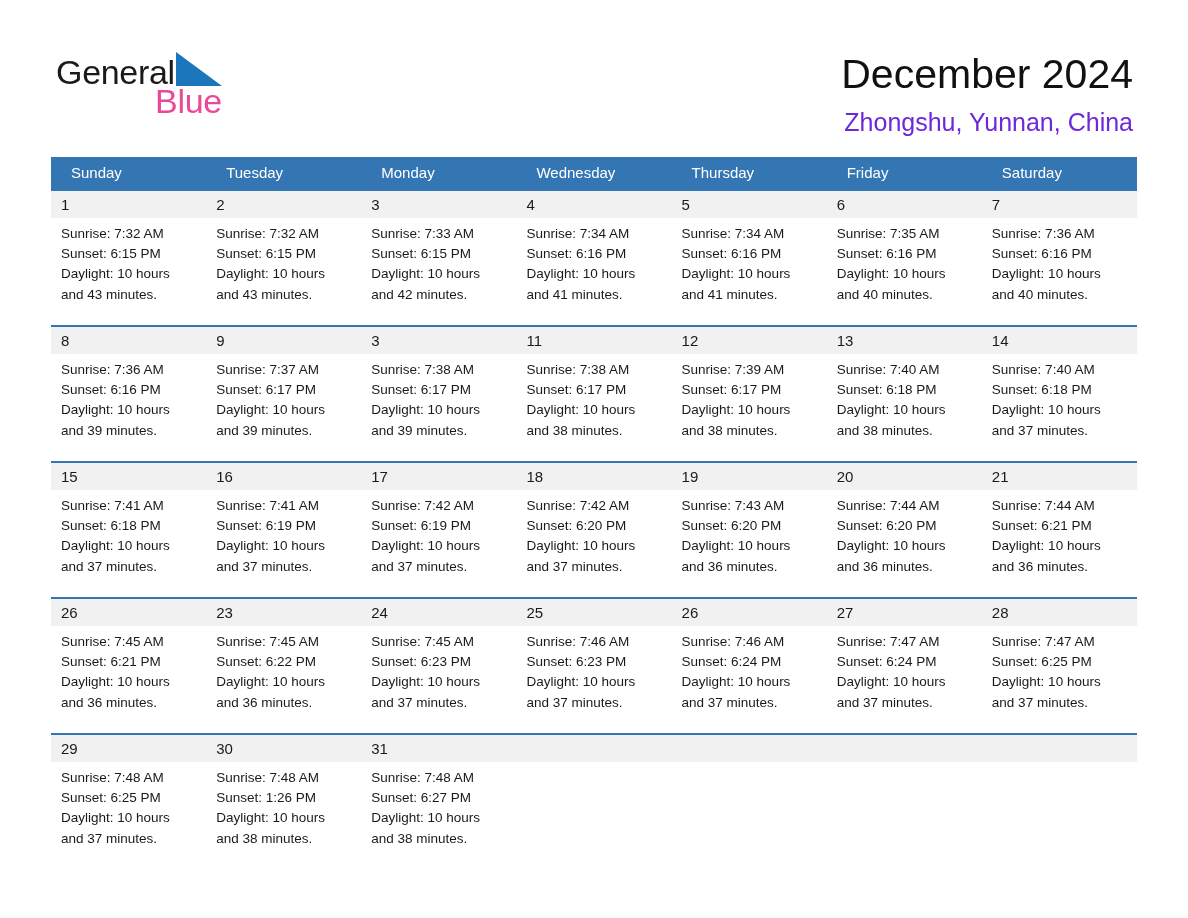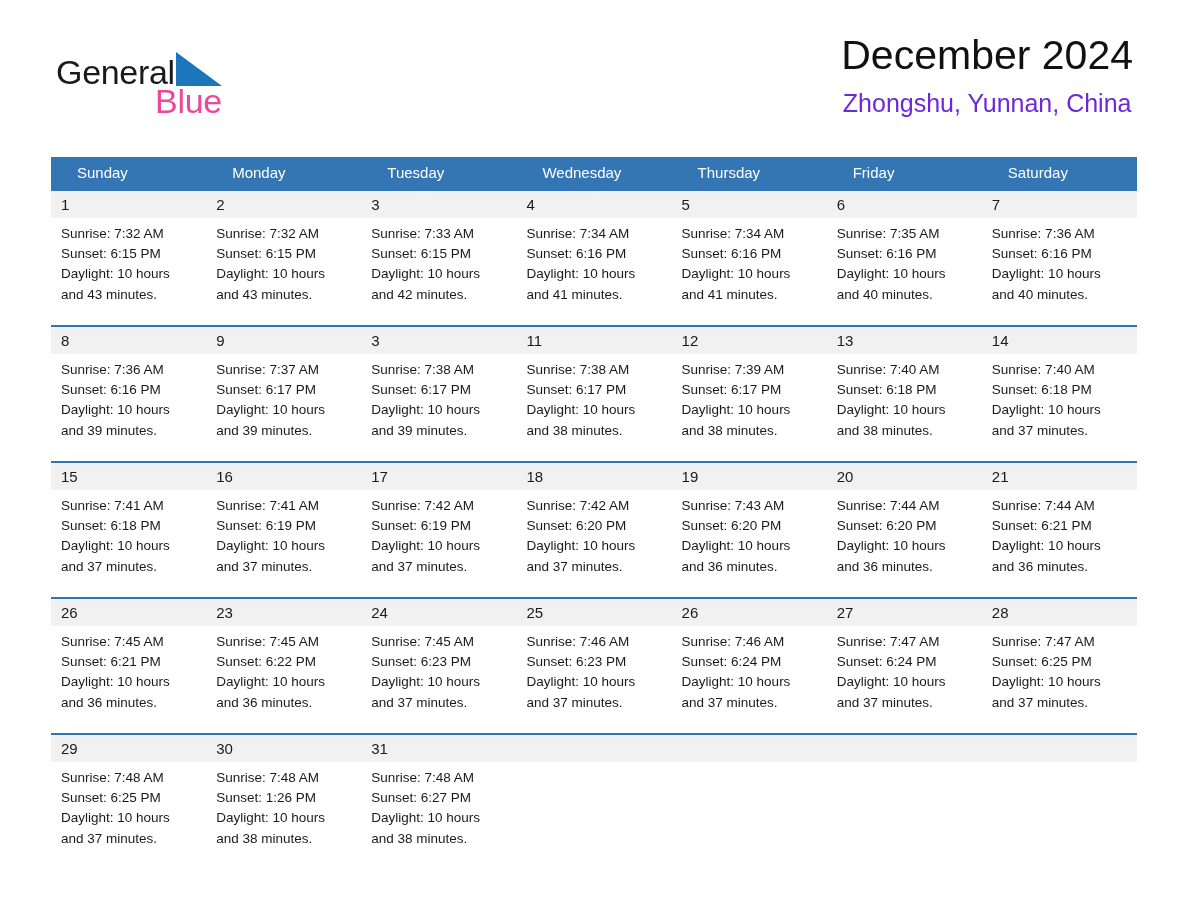--- a/index.html
+++ b/index.html
@@ -56,22 +56,22 @@
     top: 30px;
     font-size: 34px;
     line-height: 38px;
     color: #ec4899;
     letter-spacing: -0.3px;
     white-space: nowrap;
   }
   .title-block {
     position: absolute;
     right: 55px;
-    top: 31px;
-    text-align: center;
+    top: 50px;
+    text-align: right;
   }
   .cal-title {
     font-size: 41px;
     line-height: 48px;
     color: #111111;
     white-space: nowrap;
   }
   .cal-subtitle {
     font-size: 25px;
     line-height: 32px;
@@ -90,21 +90,21 @@
   .dow-header {
     display: flex;
     background: #3476b4;
     height: 32px;
   }
   .dow-cell {
     flex: 1 1 0;
     color: #ffffff;
     font-size: 15px;
     line-height: 32px;
-    padding-left: 26px;
+    padding-left: 20px;
     box-sizing: border-box;
     white-space: nowrap;
   }
   .week {
     position: relative;
     border-top: 2px solid #3476b4;
   }
   .week:first-of-type {
     border-top: none;
   }
@@ -161,22 +161,22 @@
       <div class="cal-title">December 2024</div>
       <div class="cal-subtitle">Zhongshu, Yunnan, China</div>
     </div>
 
   </div>
 
   <div class="calendar">
 
     <div class="dow-header">
       <div class="dow-cell">Sunday</div>
+      <div class="dow-cell">Tuesday</div>
       <div class="dow-cell">Monday</div>
-      <div class="dow-cell">Tuesday</div>
       <div class="dow-cell">Wednesday</div>
       <div class="dow-cell">Thursday</div>
       <div class="dow-cell">Friday</div>
       <div class="dow-cell">Saturday</div>
     </div>
 
     <div class="week">
       <div class="week-inner">
         <div class="daycell">
           <div class="daynum-band">

